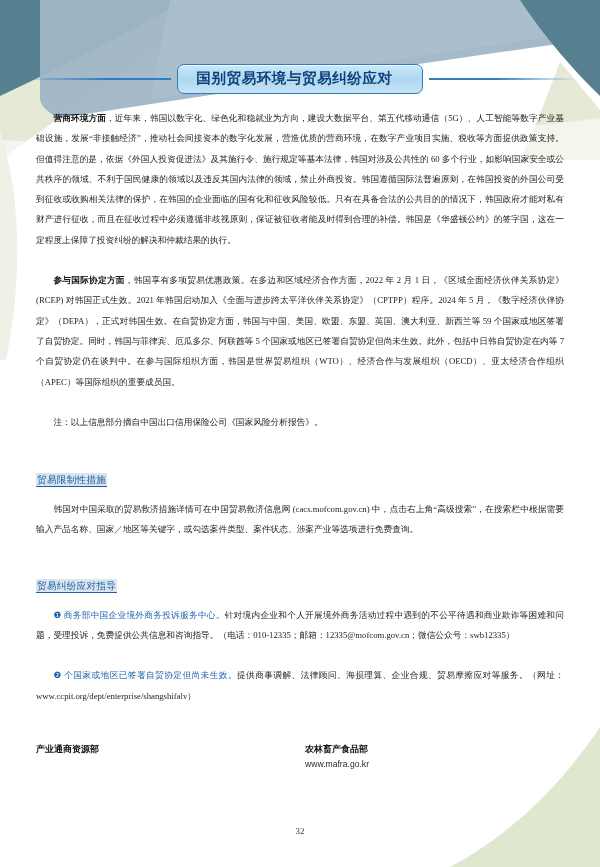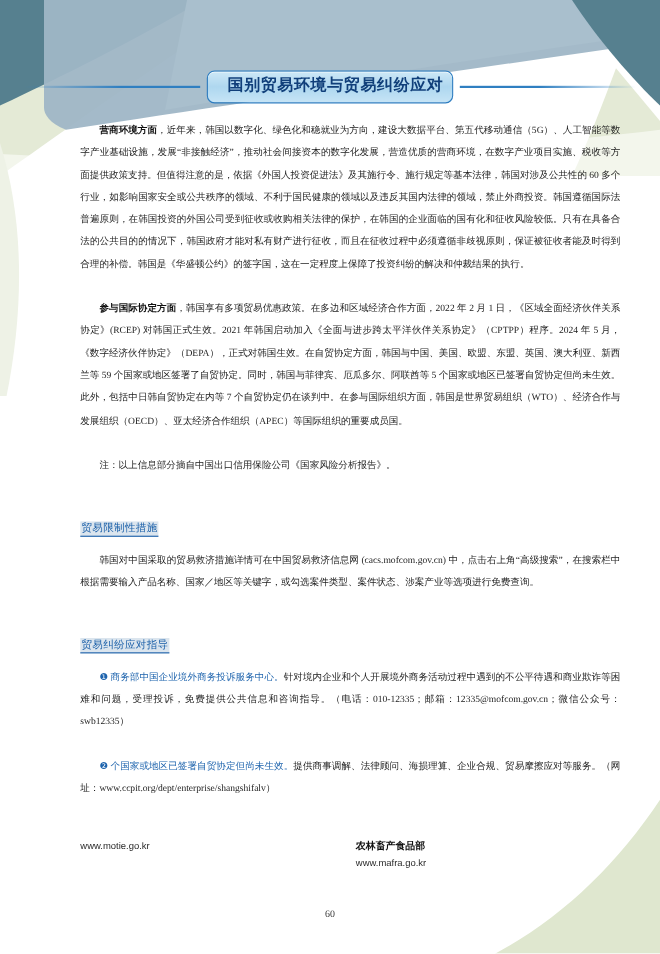--- a/index.html
+++ b/index.html
@@ -47,40 +47,39 @@
   }
   .banner .rule.left {
     background: linear-gradient(to right, rgba(47,127,193,0) 0%, #2f7fc1 55%, #2f7fc1 100%);
   }
   .banner .rule.right {
     background: linear-gradient(to left, rgba(47,127,193,0) 0%, #2f7fc1 55%, #2f7fc1 100%);
   }
   .banner-pill {
     flex: 0 0 auto;
     margin: 0 6px;
-    padding: 4px 8px 5px 18px;
+    padding: 4px 29px 5px 18px;
     border: 1.6px solid #2c7cc0;
     border-radius: 7px;
     background: linear-gradient(180deg, #cde8f7 0%, #aed7ef 50%, #c6e4f6 100%);
     color: #103f7a;
     font-family: "Liberation Sans", "DejaVu Sans", sans-serif;
     font-weight: bold;
     font-size: 14.5px;
     letter-spacing: 0.6px;
     line-height: 1.25;
     white-space: nowrap;
     box-shadow: inset 0 1px 0 rgba(255,255,255,0.75);
   }
 
   
   .content {
     position: relative;
     padding: 0 36px;
     z-index: 2;
-    margin-left: 37px;
   }
   p.para {
     margin: 0 0 0 0;
     font-size: 8.7px;
     line-height: 20.3px;
     color: #1d1d1d;
     text-align: justify;
     text-justify: inter-ideograph;
     text-indent: 2em;
   }
@@ -230,24 +229,24 @@
 
   </div>
 
 
   <div class="content">
     <div style="height:18px"></div>
 
 
     <div class="agency-grid">
       <div>
-        <div class="agency-url">www.motie.go.kr</div>
+        <div class="agency-name">产业通商资源部</div>
       </div>
       <div>
         <div class="agency-name">农林畜产食品部</div>
         <div class="agency-url">www.mafra.go.kr</div>
       </div>
     </div>
   </div>
 
-  <div id="page-number">60</div>
+  <div id="page-number">32</div>
 
 </div>
 
 </body></html>

